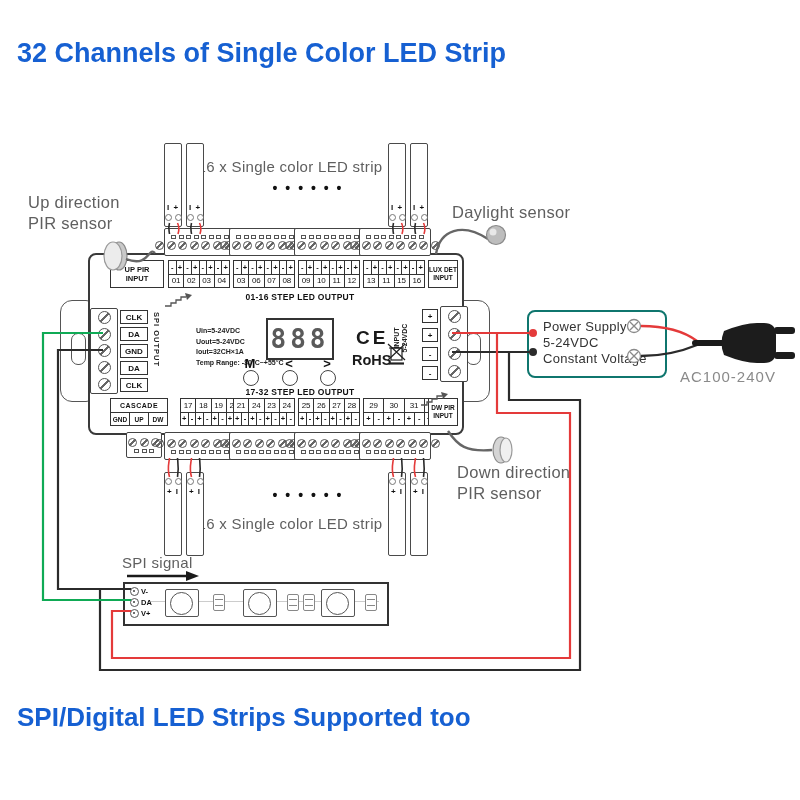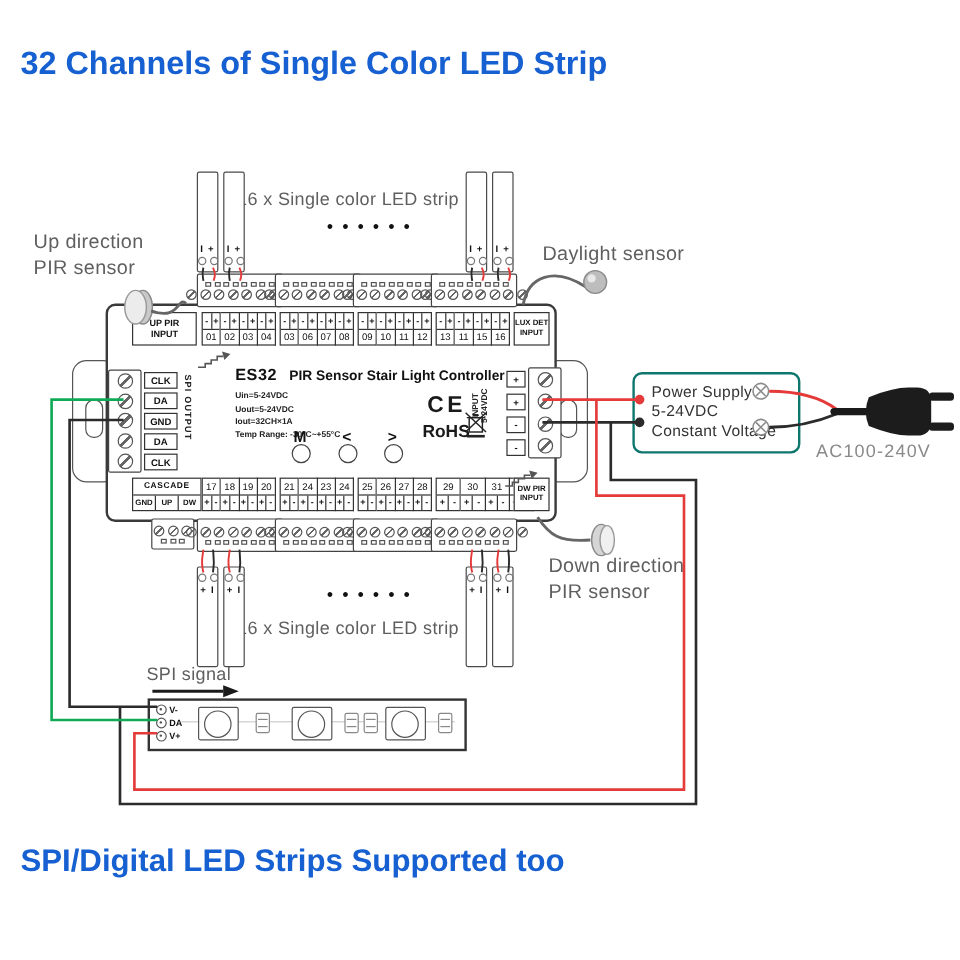--- a/index.html
+++ b/index.html
@@ -424,32 +424,30 @@
           <span>-</span>
           <span>+</span>
         </div>
         <div class="numrow">16</div>
       </div>
     </div>
   <div class="abs lblbox f65" style="left:428px;top:260px;width:30px;height:28px;box-sizing:border-box">
     <span>LUX DET</span>
     <span>INPUT</span>
   </div>
-
-  <div class="abs" style="left:196px;top:305px;display:flex;gap:10px;align-items:baseline">
-    <span class="model">ES32</span>
-    <span class="mname">PIR Sensor Stair Light Controller</span>
-  </div>
+  <div class="abs cap" style="left:160px;top:292px;width:280px">01-16 STEP LED OUTPUT</div>
+
   <div class="abs" style="left:196px;top:326px">
     <div class="spec">Uin=5-24VDC</div>
     <div class="spec">Uout=5-24VDC</div>
     <div class="spec">Iout=32CH×1A</div>
     <div class="spec">Temp Range: -30°C~+55°C</div>
   </div>
 
+  <div class="abs display" style="left:266px;top:318px;width:64px;height:38px">888</div>
   <div class="abs btnlbl" style="left:241px;top:356px">M</div>
   <div class="abs btnlbl" style="left:280px;top:356px">&lt;</div>
   <div class="abs btnlbl" style="left:318px;top:356px">&gt;</div>
   <div class="abs btncirc" style="left:243px;top:370px"></div>
   <div class="abs btncirc" style="left:282px;top:370px"></div>
   <div class="abs btncirc" style="left:320px;top:370px"></div>
   <div class="abs cemark" style="left:356px;top:327px">CE</div>
   <div class="abs rohs" style="left:352px;top:352px">RoHS</div>
 
   <div class="abs vblock" style="left:90px;top:308px;width:26px;height:84px" id="spi-screws">
@@ -478,29 +476,30 @@
       <div class="pinbox" style="width: 14px; height: 12px;">-</div>
       <div class="pinbox" style="width: 14px; height: 12px;">-</div>
     </div>
   <div class="abs vblock" style="left:440px;top:306px;width:26px;height:74px" id="input-screws">
       <span class="screw big"></span>
       <span class="screw big"></span>
       <span class="screw big"></span>
       <span class="screw big"></span>
     </div>
 
+  <div class="abs cap" style="left:160px;top:387px;width:280px">17-32 STEP LED OUTPUT</div>
   <div class="abs cascade" style="left:110px;top:398px;width:58px;height:28px;box-sizing:border-box">
     <div class="cas-top">CASCADE</div>
     <div class="cas-pins" id="cascade-pins">
         <span>GND</span>
         <span>UP</span>
         <span>DW</span>
       </div>
   </div>
-  <div class="abs tgroup botrow" id="bg1" style="left:168px;top:398px;width:62px;height:28px">
+  <div class="abs tgroup botrow" id="bg1" style="left:180px;top:398px;width:62px;height:28px">
       <div class="ch">
         <div class="numrow">17</div>
         <div class="pmrow">
           <span>+</span>
           <span>-</span>
         </div>
       </div>
       <div class="ch">
         <div class="numrow">18</div>
         <div class="pmrow">

